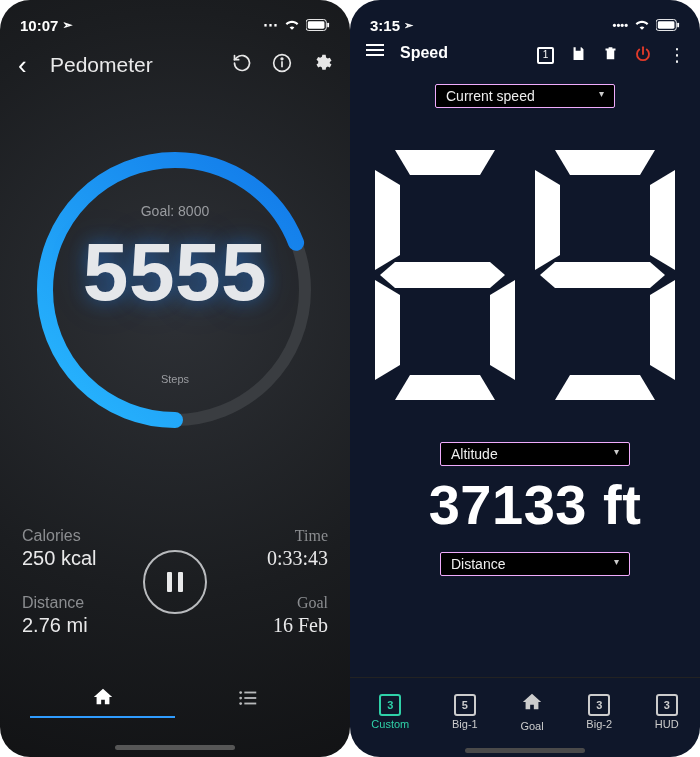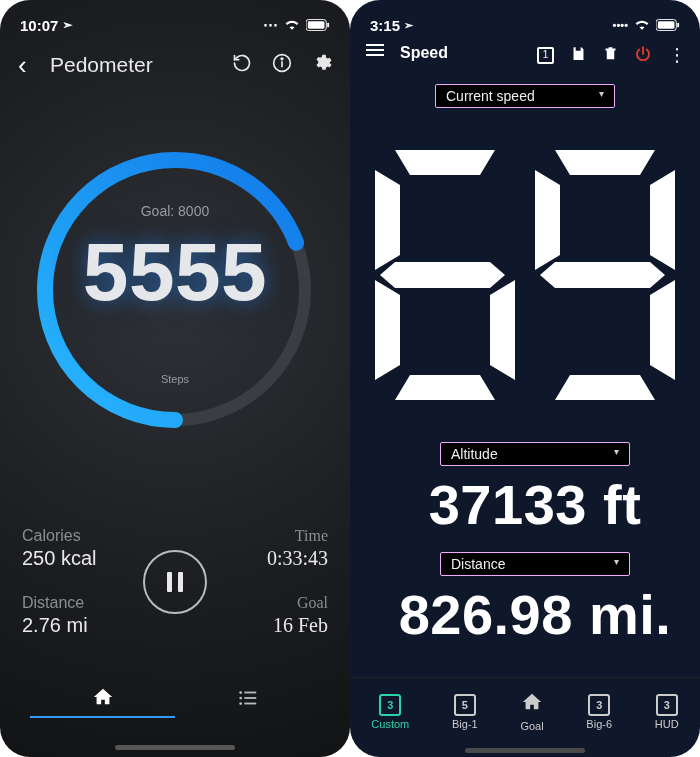--- a/index.html
+++ b/index.html
@@ -357,21 +357,20 @@
       <span class="tri">▾</span>
     </div>
     <div class="big-val">37133 ft</div>
   </div>
 
   <div class="stat-block sb-dist">
     <div class="dropdown sb-dd">
       <span>Distance</span>
       <span class="tri">▾</span>
     </div>
-    <div class="big-val">826.98 mi.</div>
   </div>
 
   <div class="tabbar">
     <div class="tab active">
       <div class="tile">3</div>
       <span>Custom</span>
     </div>
     <div class="tab">
       <div class="tile">5</div>
       <span>Big-1</span>
@@ -379,21 +378,21 @@
     <div class="tab">
       <span class="home-i">
         <svg width="22" height="22" viewBox="0 0 24 24" fill="#ccc">
             <path d="M12 3 L2 12h3v8h5v-5h4v5h5v-8h3z"></path>
           </svg>
       </span>
       <span>Goal</span>
     </div>
     <div class="tab">
       <div class="tile">3</div>
-      <span>Big-6</span>
+      <span>Big-2</span>
     </div>
     <div class="tab">
       <div class="tile">3</div>
       <span>HUD</span>
     </div>
   </div>
   <div class="home-ind-r"></div>
 </div>
 
 </body></html>

